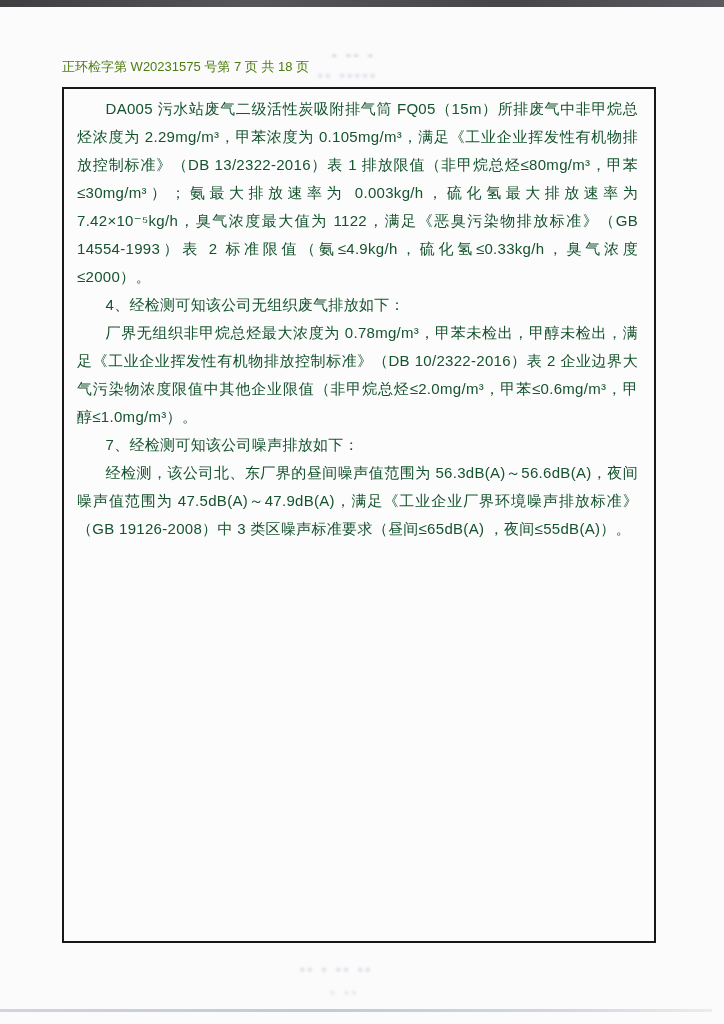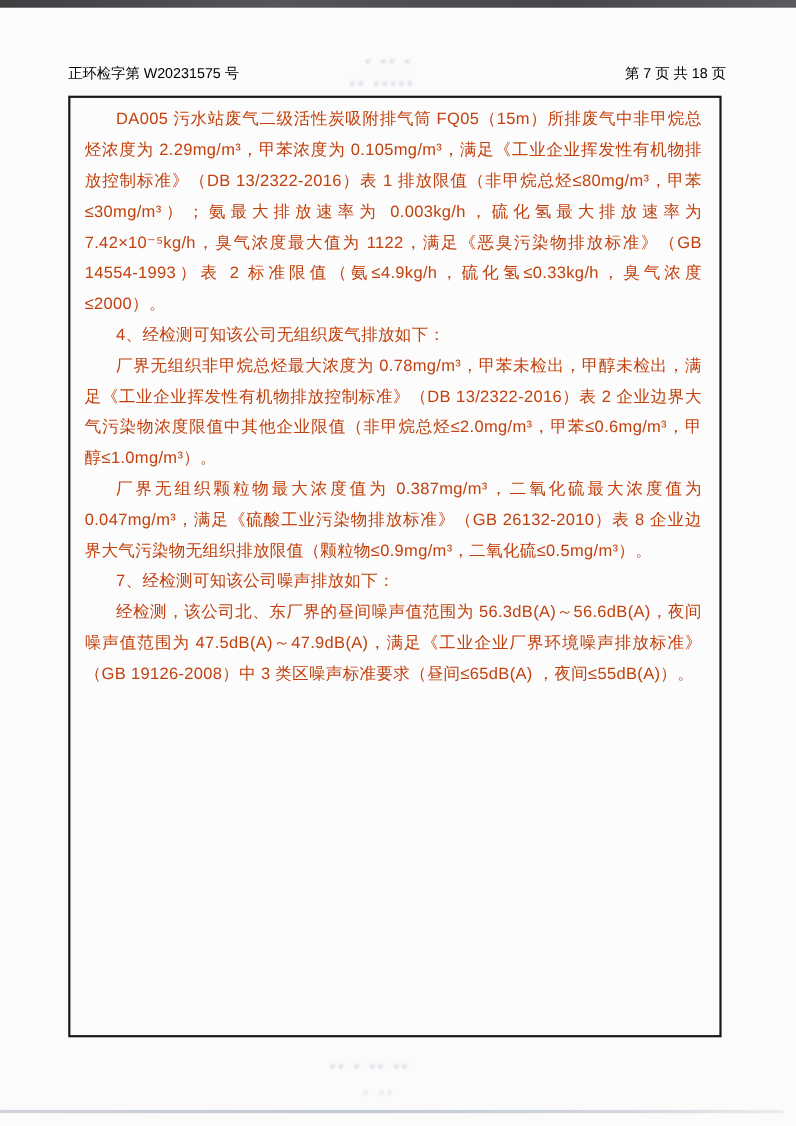--- a/index.html
+++ b/index.html
@@ -44,40 +44,40 @@
   .bleed.b2 { left: 318px; top: 68px; opacity: 0.6; }
   .bleed.b3 { left: 300px; top: 962px; opacity: 0.65; }
   .bleed.b4 { left: 330px; top: 985px; opacity: 0.4; }
   .bleed.b5 { left: 300px; top: 878px; opacity: 0.30; filter: blur(2.2px); }
 
   .page-header {
     position: absolute;
     left: 62px; top: 58px;
     width: 598px;
     display: flex;
-    justify-content: space-between;
+    justify-content: flex-start;
     align-items: flex-end;
     font-size: 13px;
-    color: #000000;
+    color: #4d7c0f;
   }
   .doc-frame {
     position: absolute;
     left: 62px; top: 87px;
     width: 594px; height: 856px;
     border: 2px solid #17181a;
     background: #fcfcfd;
     box-sizing: border-box;
     padding: 6px 16px 0 13px;
   }
   .doc-frame p {
     margin: 0;
     text-indent: 1.9em;
     font-size: 15px;
     line-height: 28px;
-    color: #c2410c;
+    color: #14532d;
     text-align: justify;
     letter-spacing: 0.3px;
   }
 </style>
 </head>
 <body>
 
 <div class="scan-band-top"></div>
 
 <div class="bleed b1">▪ ▪▪ ▪</div>
@@ -87,19 +87,18 @@
 <div class="bleed b5">▪▪ ▪▪ ▪</div>
 
 <div class="page-header">
   <span>正环检字第 W20231575 号</span>
   <span>第 7 页 共 18 页</span>
 </div>
 
 <div class="doc-frame">
   <p>DA005 污水站废气二级活性炭吸附排气筒 FQ05（15m）所排废气中非甲烷总烃浓度为 2.29mg/m³，甲苯浓度为 0.105mg/m³，满足《工业企业挥发性有机物排放控制标准》（DB 13/2322-2016）表 1 排放限值（非甲烷总烃≤80mg/m³，甲苯≤30mg/m³）；氨最大排放速率为 0.003kg/h，硫化氢最大排放速率为 7.42×10⁻⁵kg/h，臭气浓度最大值为 1122，满足《恶臭污染物排放标准》（GB 14554-1993）表 2 标准限值（氨≤4.9kg/h，硫化氢≤0.33kg/h，臭气浓度≤2000）。</p>
   <p>4、经检测可知该公司无组织废气排放如下：</p>
-  <p>厂界无组织非甲烷总烃最大浓度为 0.78mg/m³，甲苯未检出，甲醇未检出，满足《工业企业挥发性有机物排放控制标准》（DB 13/2322-2016）表 2 企业边界大气污染物浓度限值中其他企业限值（非甲烷总烃≤2.0mg/m³，甲苯≤0.6mg/m³，甲醇≤1.0mg/m³）。</p>
-  <p>厂界无组织颗粒物最大浓度值为 0.387mg/m³，二氧化硫最大浓度值为 0.047mg/m³，满足《硫酸工业污染物排放标准》（GB 26132-2010）表 8 企业边界大气污染物无组织排放限值（颗粒物≤0.9mg/m³，二氧化硫≤0.5mg/m³）。</p>
+  <p>厂界无组织非甲烷总烃最大浓度为 0.78mg/m³，甲苯未检出，甲醇未检出，满足《工业企业挥发性有机物排放控制标准》（DB 10/2322-2016）表 2 企业边界大气污染物浓度限值中其他企业限值（非甲烷总烃≤2.0mg/m³，甲苯≤0.6mg/m³，甲醇≤1.0mg/m³）。</p>
   <p>7、经检测可知该公司噪声排放如下：</p>
   <p>经检测，该公司北、东厂界的昼间噪声值范围为 56.3dB(A)～56.6dB(A)，夜间噪声值范围为 47.5dB(A)～47.9dB(A)，满足《工业企业厂界环境噪声排放标准》（GB 19126-2008）中 3 类区噪声标准要求（昼间≤65dB(A) ，夜间≤55dB(A)）。</p>
 </div>
 
 <div class="scan-line-bottom"></div>
 
 </body></html>

